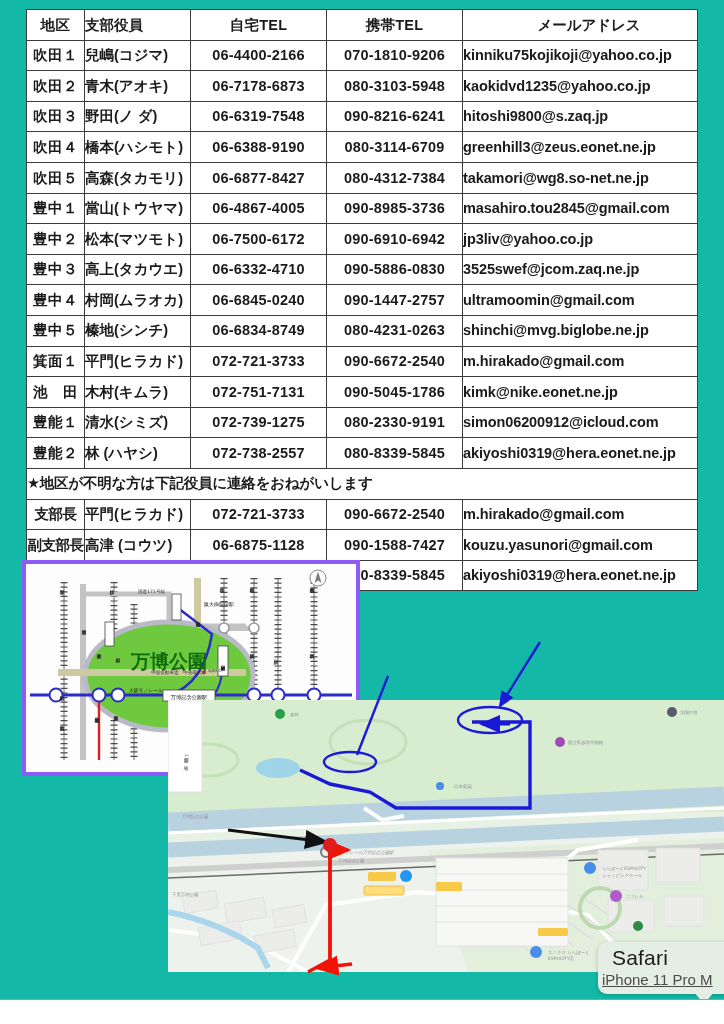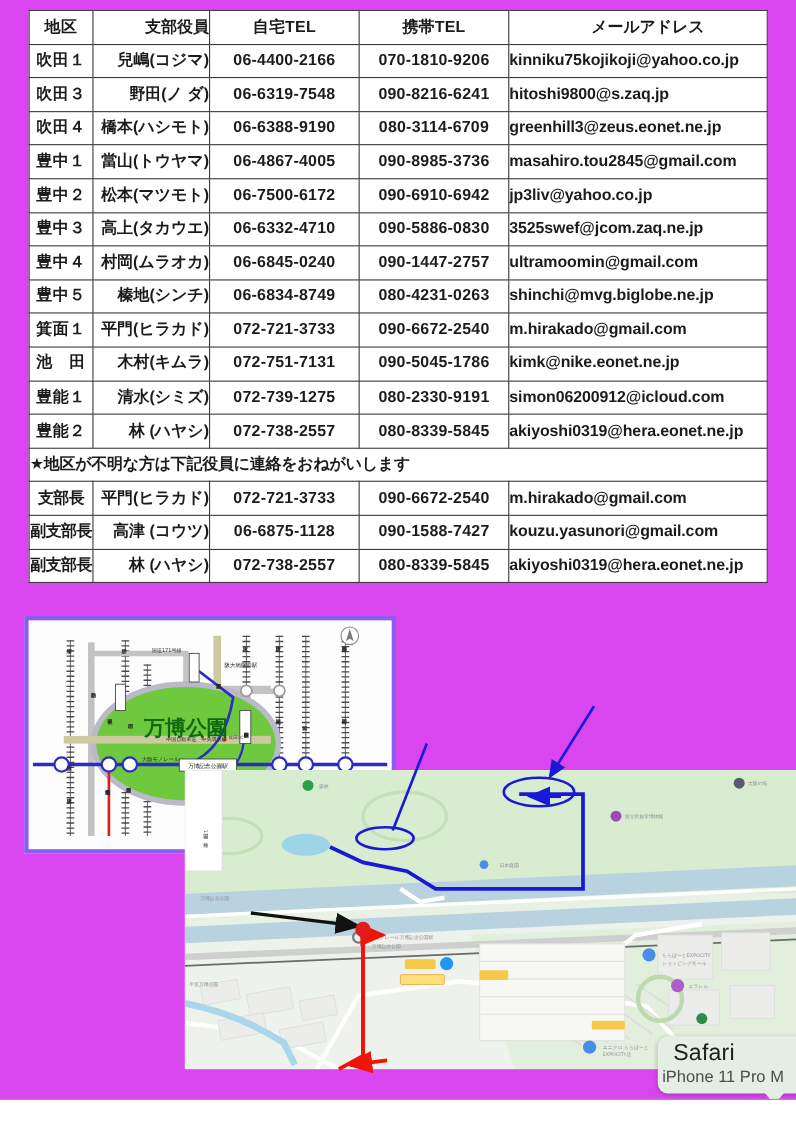--- a/index.html
+++ b/index.html
@@ -1,34 +1,34 @@
 <!DOCTYPE html>
 <html><head>
 <meta charset="utf-8">
 <style>
   html,body{margin:0;padding:0;}
   body{
     width:724px;height:1024px;background:#ffffff;
     font-family:"Liberation Sans","DejaVu Sans",sans-serif;
     overflow:hidden;position:relative;
   }
-  .page{position:absolute;inset:0;background:#d946ef;}
+  .page{position:absolute;inset:0;background:#14b8a6;}
 
   
   .table-wrap{position:absolute;left:26px;top:9px;width:672px;}
   table.contacts{border-collapse:collapse;width:672px;table-layout:fixed;background:#fff;}
   table.contacts td,table.contacts th{
     border:1.6px solid #3b3b3b;
     font-weight:700;color:#1b1b1b;
     font-size:14.5px;line-height:1;
     padding:0;height:29.6px;vertical-align:middle;
     white-space:nowrap;overflow:hidden;
   }
   .c-area{width:57px;text-align:center;letter-spacing:.5px;font-size:14px;}
-  .c-name{width:105px;text-align:right;font-size:14px;}
+  .c-name{width:105px;text-align:left;font-size:14px;}
   .c-tel{width:135px;text-align:center;font-size:15.5px;letter-spacing:.2px;}
   .c-mob{width:135px;text-align:center;font-size:15.5px;letter-spacing:.2px;margin-top:36px;}
   .c-mail{text-align:left;padding-left:8px;font-size:14.5px;font-weight:600;letter-spacing:-.1px;}
   thead td{font-size:15px;text-align:center;}
   thead td.c-mail{text-align:center;padding-left:18px;}
   td.note{
     text-align:left;padding-left:7px;font-size:14.8px;font-weight:700;letter-spacing:-.2px;
   }
   .c-role{font-size:13px;letter-spacing:-.5px;}
 
@@ -57,20 +57,21 @@
     box-shadow:0 1px 4px rgba(0,0,0,.22);
     overflow:visible;
   }
   .tt-title{
     position:absolute;left:14px;top:4px;font-size:21px;color:#1d1d1d;
     font-family:"Liberation Sans",sans-serif;letter-spacing:.2px;
   }
   .tt-sub{
     position:absolute;left:4px;top:29px;font-size:15px;color:#4c4c4c;
     font-family:"Liberation Sans",sans-serif;
+    text-decoration:underline;
   }
   .tt-tail{
     position:absolute;left:96px;top:50px;width:0;height:0;
     border-left:10px solid transparent;border-right:10px solid transparent;
     border-top:12px solid #e4eee4;
   }
   
   .bottom-bar{position:absolute;left:0;top:1000px;width:724px;height:24px;background:#ffffff;}
   .bottom-line{position:absolute;left:0;top:999px;width:724px;height:2px;background:#9a9a9a;}
 </style>
@@ -92,32 +93,46 @@
       </thead>
       <tbody id="tbody-main">
           <tr>
             <td class="c-area">吹田１</td>
             <td class="c-name">兒嶋(コジマ)</td>
             <td class="c-tel">06-4400-2166</td>
             <td class="c-mob">070-1810-9206</td>
             <td class="c-mail">kinniku75kojikoji@yahoo.co.jp</td>
           </tr>
           <tr>
+            <td class="c-area">吹田２</td>
+            <td class="c-name">青木(アオキ)</td>
+            <td class="c-tel">06-7178-6873</td>
+            <td class="c-mob">080-3103-5948</td>
+            <td class="c-mail">kaokidvd1235@yahoo.co.jp</td>
+          </tr>
+          <tr>
             <td class="c-area">吹田３</td>
             <td class="c-name">野田(ノ ダ)</td>
             <td class="c-tel">06-6319-7548</td>
             <td class="c-mob">090-8216-6241</td>
             <td class="c-mail">hitoshi9800@s.zaq.jp</td>
           </tr>
           <tr>
             <td class="c-area">吹田４</td>
             <td class="c-name">橋本(ハシモト)</td>
             <td class="c-tel">06-6388-9190</td>
             <td class="c-mob">080-3114-6709</td>
             <td class="c-mail">greenhill3@zeus.eonet.ne.jp</td>
+          </tr>
+          <tr>
+            <td class="c-area">吹田５</td>
+            <td class="c-name">高森(タカモリ)</td>
+            <td class="c-tel">06-6877-8427</td>
+            <td class="c-mob">080-4312-7384</td>
+            <td class="c-mail">takamori@wg8.so-net.ne.jp</td>
           </tr>
           <tr>
             <td class="c-area">豊中１</td>
             <td class="c-name">當山(トウヤマ)</td>
             <td class="c-tel">06-4867-4005</td>
             <td class="c-mob">090-8985-3736</td>
             <td class="c-mail">masahiro.tou2845@gmail.com</td>
           </tr>
           <tr>
             <td class="c-area">豊中２</td>

